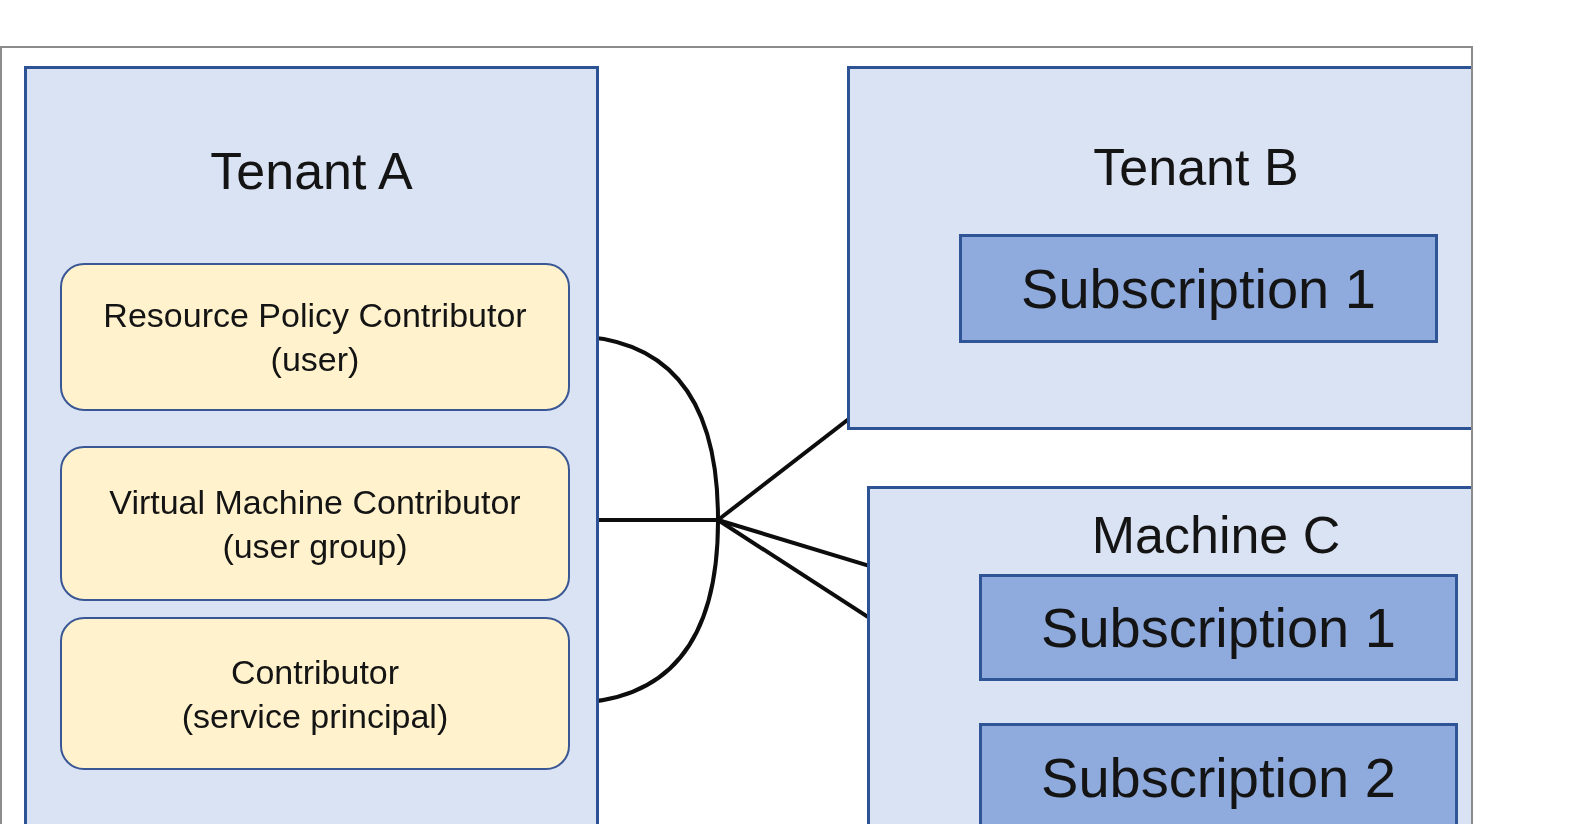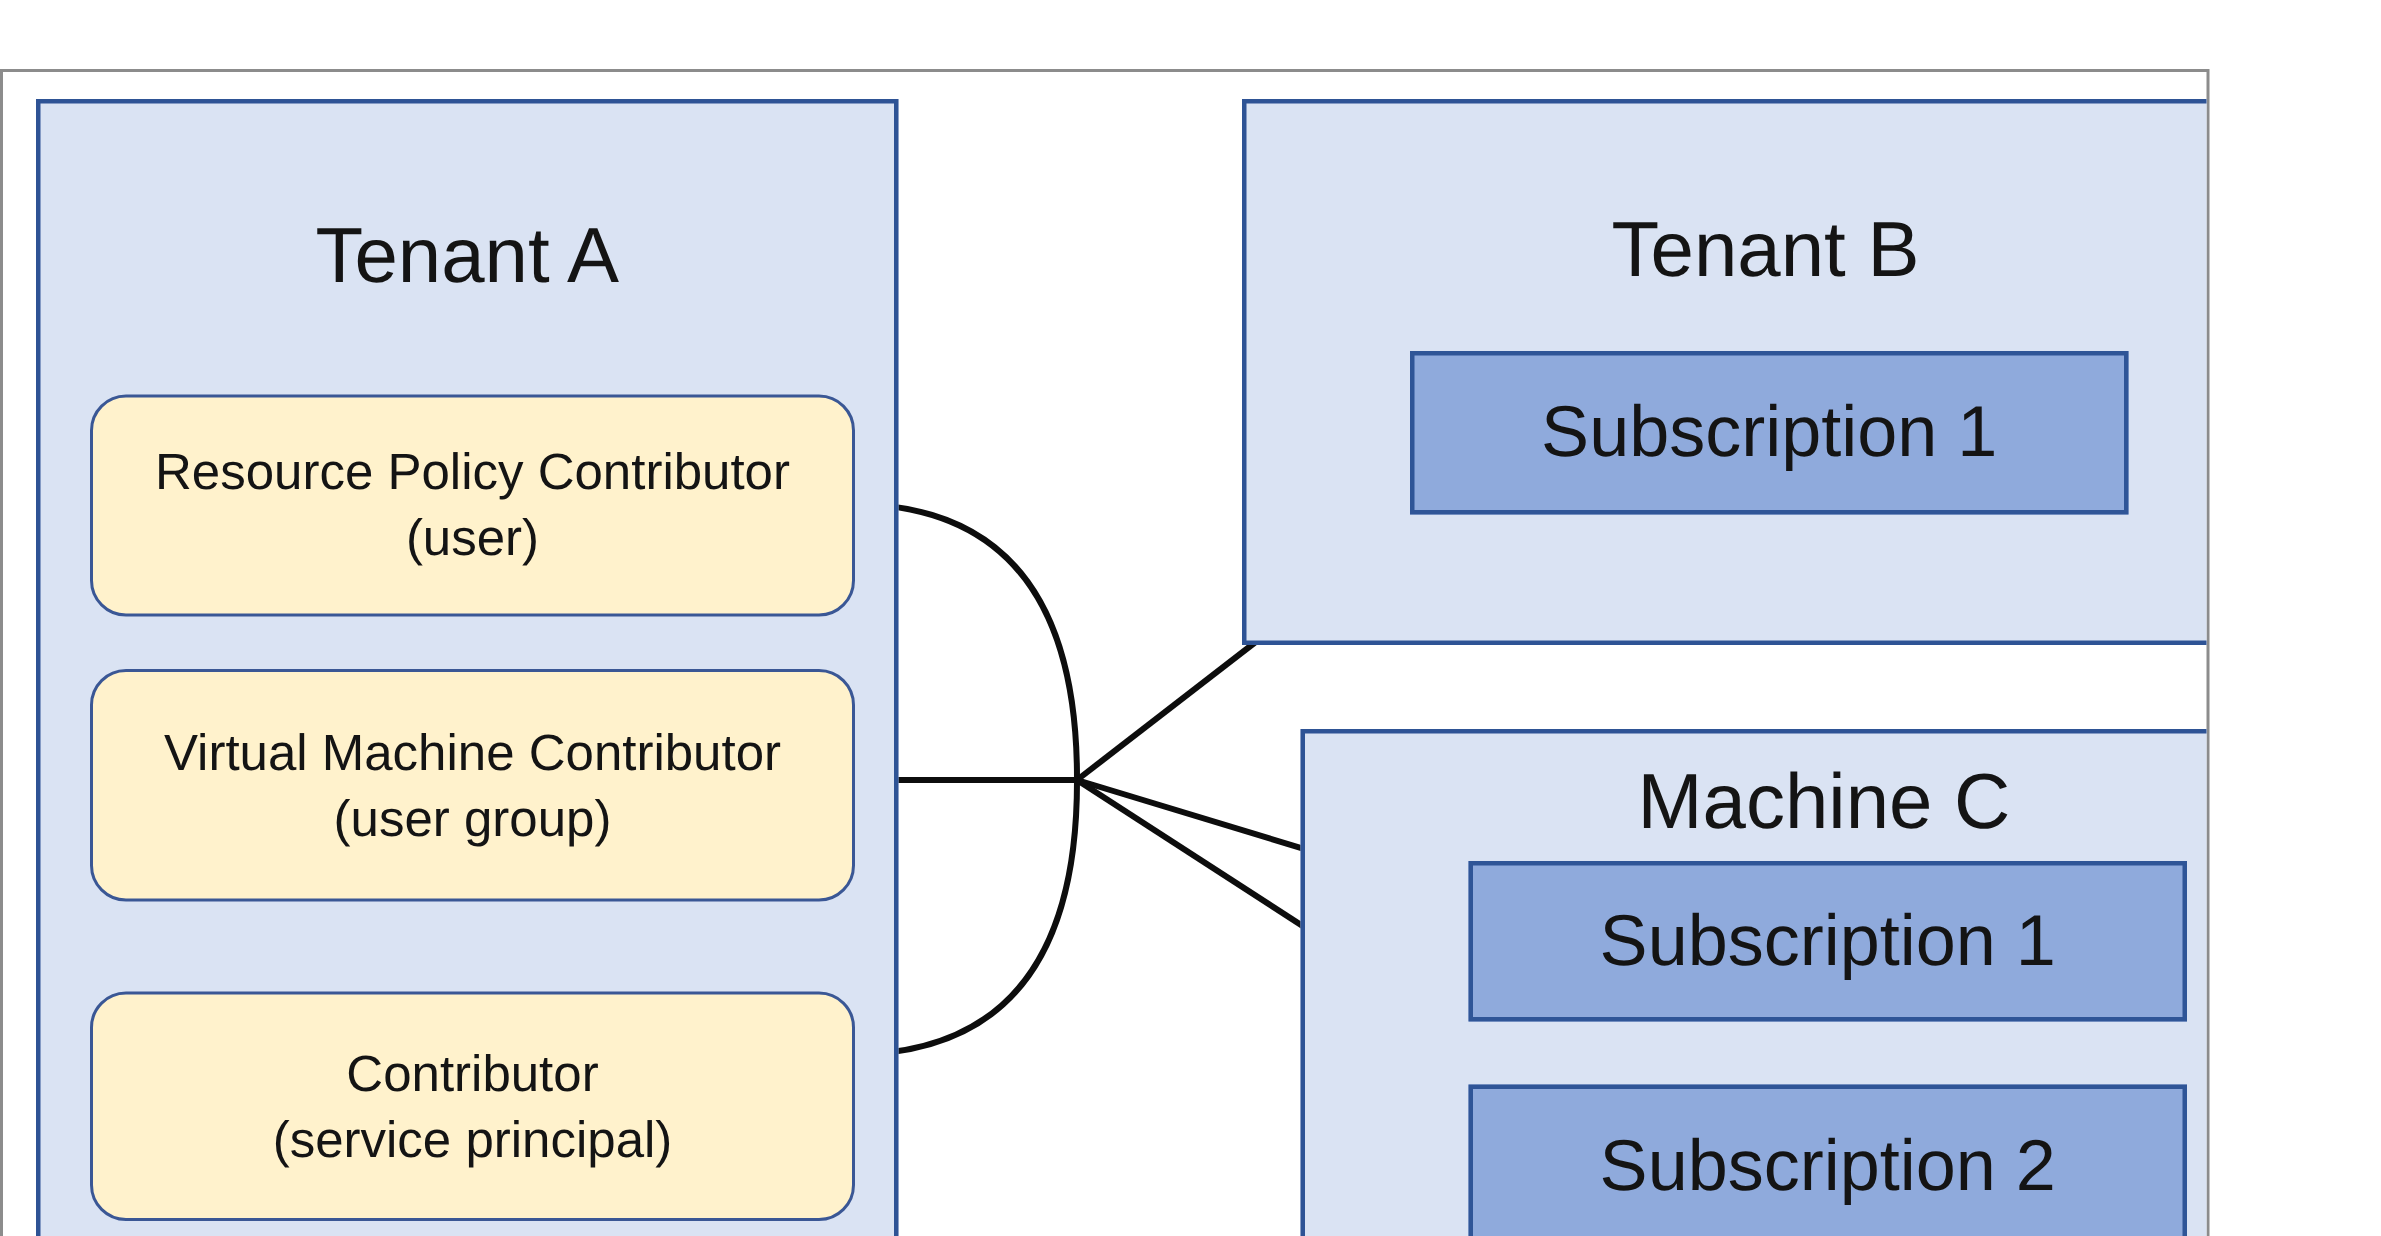--- a/index.html
+++ b/index.html
@@ -26,21 +26,21 @@
     height: 824px;
     pointer-events: none;
   }
   .tenant {
     position: absolute;
     background: var(--tenant-fill, #dae3f3);
     border: 3px solid var(--tenant-border, #2e5395);
     box-sizing: border-box;
   }
   .tenant-a { left: 22px; top: 18px;  width: 575px; height: 785px; }
-  .tenant-b { left: 826px; top: 18px;  width: 698px; height: 364px; }
+  .tenant-b { left: 845px; top: 18px;  width: 698px; height: 364px; }
   .tenant-c { left: 865px; top: 438px; width: 698px; height: 367px; }
 
   .tenant-title {
     position: absolute;
     left: 0; right: 0;
     text-align: center;
     font-size: 52px;
     line-height: 60px;
     color: var(--text-color, #141414);
     white-space: nowrap;
@@ -60,34 +60,34 @@
     display: flex;
     flex-direction: column;
     align-items: center;
     justify-content: center;
     text-align: center;
     font-size: 34px;
     line-height: 44px;
   }
   .role-1 { top: 194px; height: 148px; }  
   .role-2 { top: 377px; height: 155px; }  
-  .role-3 { top: 592px; height: 153px; }  
+  .role-3 { top: 548px; height: 153px; }  
 
   .sub-box {
     position: absolute;
     left: 109px;            
     width: 479px;
     background: var(--sub-fill, #8faadc);
     border: 3px solid var(--sub-border, #2f5597);
     box-sizing: border-box;
     display: flex;
     align-items: center;
     justify-content: center;
     text-align: center;
-    font-size: 48px;
+    font-size: 56px;
     line-height: 52px;
     white-space: nowrap;
   }
   .sub-b1 { top: 165px; height: 109px; }  
   .sub-c1 { top: 85px;  height: 107px; }  
   .sub-c2 { top: 234px; height: 109px; }  
 
   .connector {
     fill: none;
     stroke: var(--line-color, #0d0d0d);

